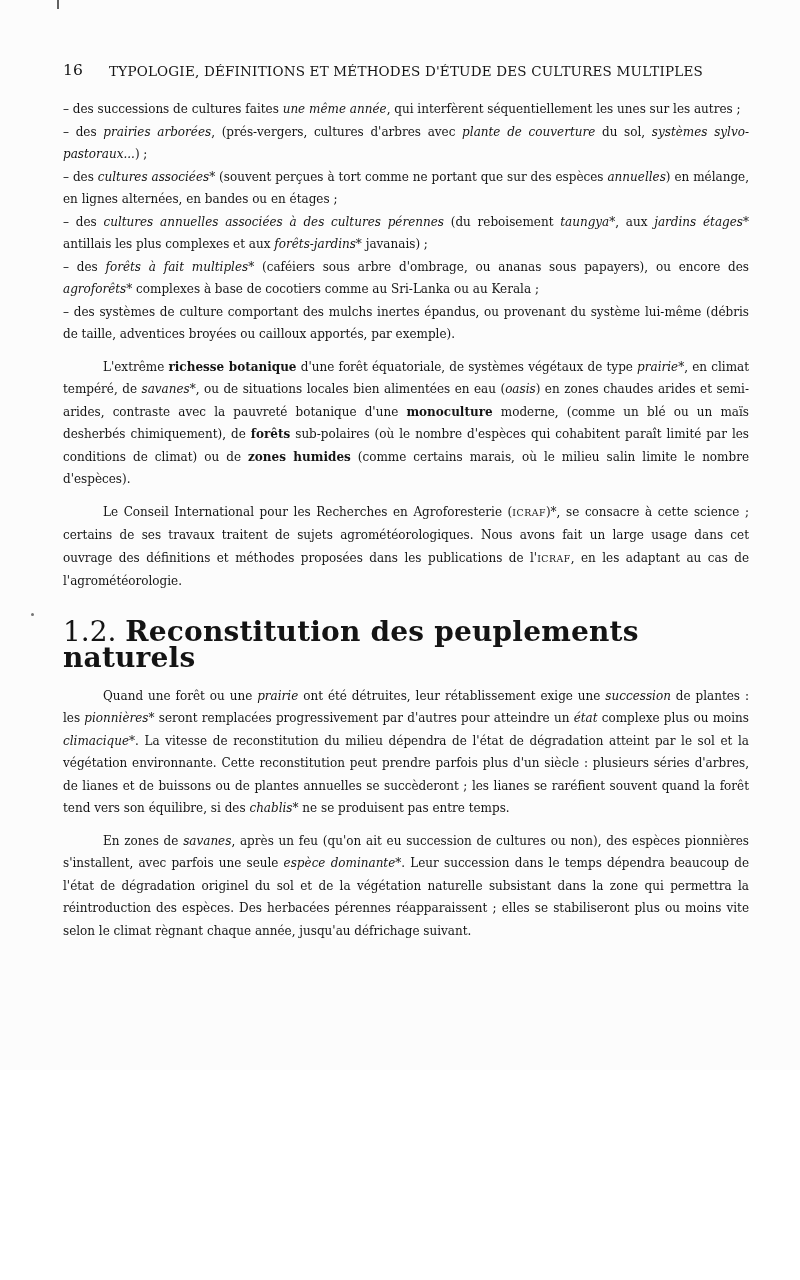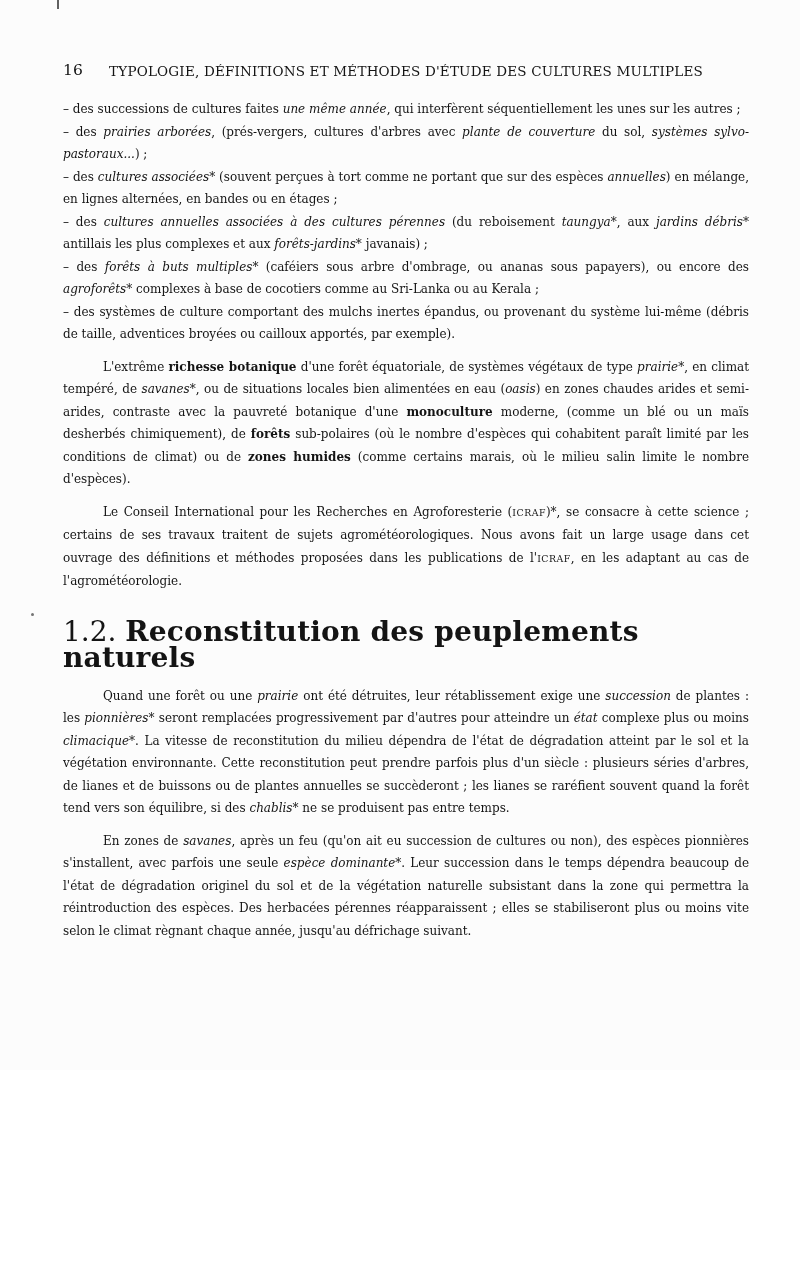--- a/index.html
+++ b/index.html
@@ -76,22 +76,22 @@
   <div class="text-column">
     <header class="page-header">
       <span class="page-number">16</span>
       <span class="running-title">TYPOLOGIE, DÉFINITIONS ET MÉTHODES D'ÉTUDE DES CULTURES MULTIPLES</span>
     </header>
 
     <main class="content">
         <p class="list-item"><span>– des successions de cultures faites </span><span class="it">une même année</span><span>, qui interfèrent séquentiellement les unes sur les autres&nbsp;;</span></p>
         <p class="list-item"><span>– des </span><span class="it">prairies arborées</span><span>, (prés-vergers, cultures d'arbres avec </span><span class="it">plante de couverture</span><span> du sol, </span><span class="it">systèmes sylvo-pastoraux...</span><span>)&nbsp;;</span></p>
         <p class="list-item"><span>– des </span><span class="it">cultures associées*</span><span> (souvent perçues à tort comme ne portant que sur des espèces </span><span class="it">annuelles</span><span>) en mélange, en lignes alternées, en bandes ou en étages&nbsp;;</span></p>
-        <p class="list-item"><span>– des </span><span class="it">cultures annuelles associées à des cultures pérennes</span><span> (du reboisement </span><span class="it">taungya*</span><span>, aux </span><span class="it">jardins débris*</span><span> antillais les plus complexes et aux </span><span class="it">forêts-jardins*</span><span> javanais)&nbsp;;</span></p>
-        <p class="list-item"><span>– des </span><span class="it">forêts à buts multiples*</span><span> (caféiers sous arbre d'ombrage, ou ananas sous papayers), ou encore des </span><span class="it">agroforêts*</span><span> complexes à base de cocotiers comme au Sri-Lanka ou au Kerala&nbsp;;</span></p>
+        <p class="list-item"><span>– des </span><span class="it">cultures annuelles associées à des cultures pérennes</span><span> (du reboisement </span><span class="it">taungya*</span><span>, aux </span><span class="it">jardins étages*</span><span> antillais les plus complexes et aux </span><span class="it">forêts-jardins*</span><span> javanais)&nbsp;;</span></p>
+        <p class="list-item"><span>– des </span><span class="it">forêts à fait multiples*</span><span> (caféiers sous arbre d'ombrage, ou ananas sous papayers), ou encore des </span><span class="it">agroforêts*</span><span> complexes à base de cocotiers comme au Sri-Lanka ou au Kerala&nbsp;;</span></p>
         <p class="list-item"><span>– des systèmes de culture comportant des mulchs inertes épandus, ou provenant du système lui-même (débris de taille, adventices broyées ou cailloux apportés, par exemple).</span></p>
         <p class="paragraph"><span>L'extrême </span><span class="bd">richesse botanique</span><span> d'une forêt équatoriale, de systèmes végétaux de type </span><span class="it">prairie*</span><span>, en climat tempéré, de </span><span class="it">savanes*</span><span>, ou de situations locales bien alimentées en eau (</span><span class="it">oasis</span><span>) en zones chaudes arides et semi-arides, contraste avec la pauvreté botanique d'une </span><span class="bd">monoculture</span><span> moderne, (comme un blé ou un maïs desherbés chimiquement), de </span><span class="bd">forêts</span><span> sub-polaires (où le nombre d'espèces qui cohabitent paraît limité par les conditions de climat) ou de </span><span class="bd">zones humides</span><span> (comme certains marais, où le milieu salin limite le nombre d'espèces).</span></p>
         <p class="paragraph"><span>Le Conseil International pour les Recherches en Agroforesterie (</span><span class="sc">ICRAF</span><span>)*, se consacre à cette science&nbsp;; certains de ses travaux traitent de sujets agrométéorologiques. Nous avons fait un large usage dans cet ouvrage des définitions et méthodes proposées dans les publications de l'</span><span class="sc">ICRAF</span><span>, en les adaptant au cas de l'agrométéorologie.</span></p>
         <h2 class="section-heading"><span>1.2. </span><span class="bd">Reconstitution des peuplements naturels</span></h2>
         <p class="paragraph"><span>Quand une forêt ou une </span><span class="it">prairie</span><span> ont été détruites, leur rétablissement exige une </span><span class="it">succession</span><span> de plantes&nbsp;: les </span><span class="it">pionnières*</span><span> seront remplacées progressivement par d'autres pour atteindre un </span><span class="it">état</span><span> complexe plus ou moins </span><span class="it">climacique*</span><span>. La vitesse de reconstitution du milieu dépendra de l'état de dégradation atteint par le sol et la végétation environnante. Cette reconstitution peut prendre parfois plus d'un siècle&nbsp;: plusieurs séries d'arbres, de lianes et de buissons ou de plantes annuelles se succèderont&nbsp;; les lianes se raréfient souvent quand la forêt tend vers son équilibre, si des </span><span class="it">chablis*</span><span> ne se produisent pas entre temps.</span></p>
         <p class="paragraph"><span>En zones de </span><span class="it">savanes</span><span>, après un feu (qu'on ait eu succession de cultures ou non), des espèces pionnières s'installent, avec parfois une seule </span><span class="it">espèce dominante*</span><span>. Leur succession dans le temps dépendra beaucoup de l'état de dégradation originel du sol et de la végétation naturelle subsistant dans la zone qui permettra la réintroduction des espèces. Des herbacées pérennes réapparaissent&nbsp;; elles se stabiliseront plus ou moins vite selon le climat règnant chaque année, jusqu'au défrichage suivant.</span></p>
       </main>
   </div>
 </div>
 

